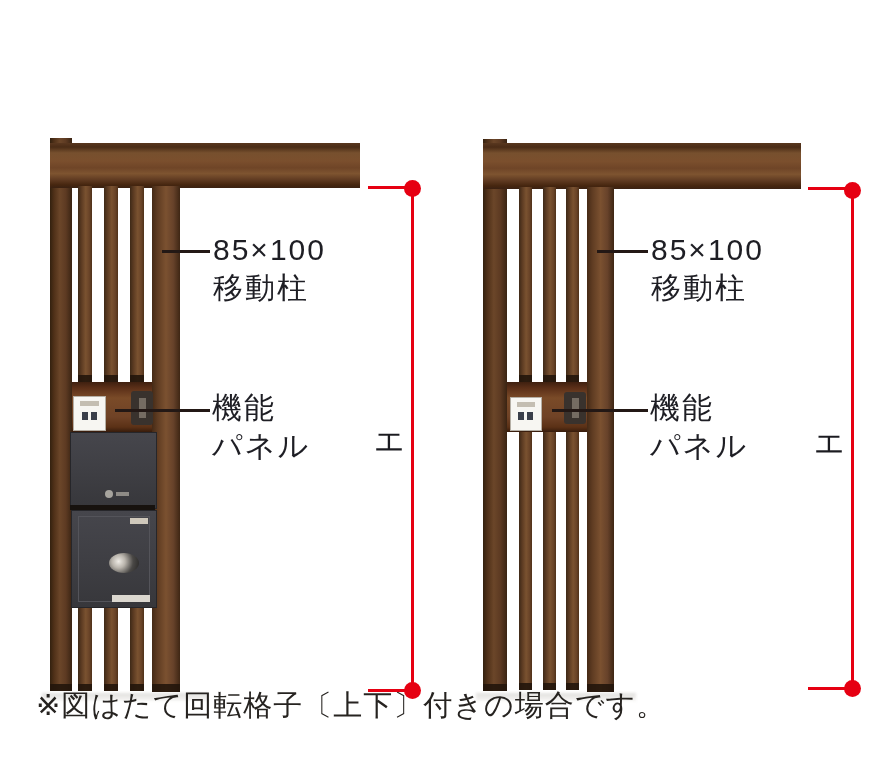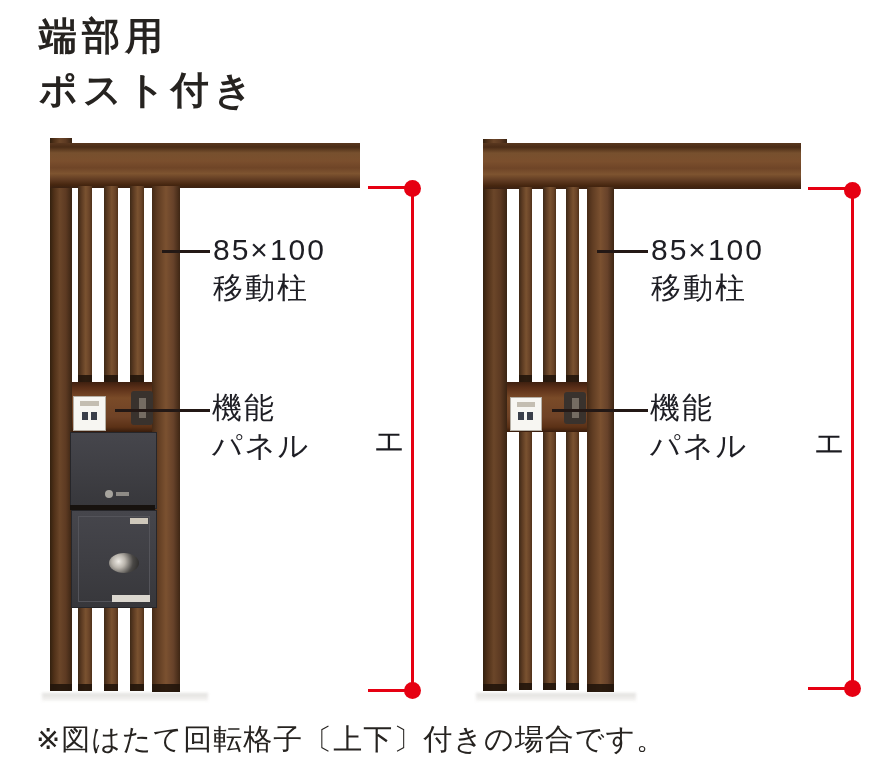--- a/index.html
+++ b/index.html
@@ -68,22 +68,20 @@
   .dim-dot { position:absolute; width:17px; height:17px; border-radius:50%; background:#e60012; z-index:6; }
 
   .shadow { position:absolute; background:linear-gradient(180deg,#d6d4d1,#f4f3f1); filter:blur(1.5px); opacity:.75; }
   .lbl { z-index:7; }
 </style>
 </head>
 <body>
 
 <div class="canvas">
 
-  <div class="title" style="left:39px; top:16px;">端部用</div>
-  <div class="title" style="left:39px; top:70px;">ポスト付き</div>
 
   <div>
     <div class="shadow" style="left:42px; top:693px; width:166px; height:8px;"></div>
 
     <div class="post" style="left:50px; top:138px; width:22px; height:553px;"></div>
     <div class="beam" style="left:50px; top:143px; width:310px; height:45px;"></div>
 
     <div class="slat tip" style="left:78px;  top:186px; width:14px; height:196px;"></div>
     <div class="slat tip" style="left:104px; top:186px; width:14px; height:196px;"></div>
     <div class="slat tip" style="left:130px; top:186px; width:14px; height:196px;"></div>
@@ -169,15 +167,15 @@
 
     <div class="leader lbl" style="left:597px; top:250px; width:51px;"></div>
     <div class="label-text lbl" style="left:651px; top:233px;">85×100</div>
     <div class="label-text lbl" style="left:651px; top:271px;">移動柱</div>
 
     <div class="leader lbl" style="left:552px; top:409px; width:96px;"></div>
     <div class="label-text lbl" style="left:650px; top:391px;">機能</div>
     <div class="label-text lbl" style="left:650px; top:429px;">パネル</div>
   </div>
 
-  <div class="caption" style="left:36px; top:720px;">※図はたて回転格子〔上下〕付きの場合です。</div>
+  <div class="caption" style="left:36px; top:686px;">※図はたて回転格子〔上下〕付きの場合です。</div>
 
 </div>
 
 </body></html>

